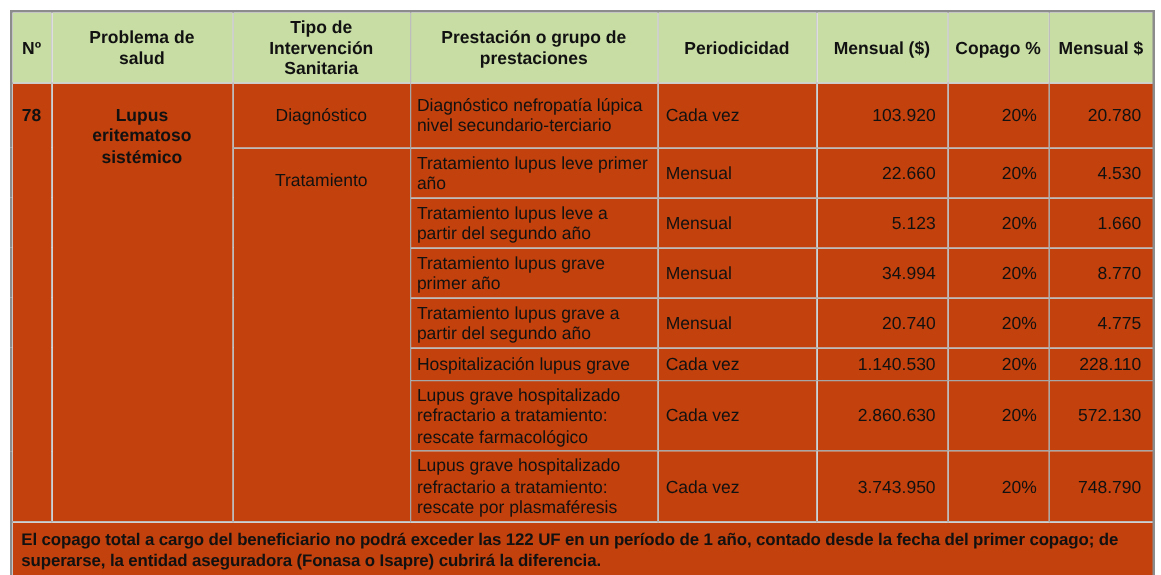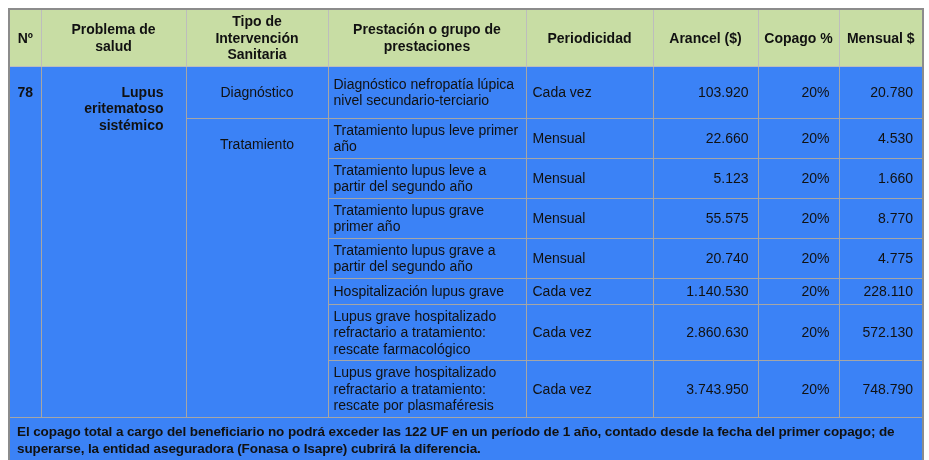--- a/index.html
+++ b/index.html
@@ -32,29 +32,29 @@
   }
   .ges th{
     background:var(--header-bg);
     border-color:#bdbdbd;
     font-weight:bold;
     text-align:center;
     vertical-align:middle;
     height:57px;
     padding:3px 2px;
   }
-  .ges td{vertical-align:middle;background:#3b82f6;}
+  .ges td{vertical-align:middle;background:#c2410c;}
   .center{text-align:center;}
   .bold{font-weight:bold;}
   .vtop{vertical-align:top !important;padding-top:17px !important;}
   .num{text-align:right;padding-right:9px !important;}
   .prest{padding-left:5px !important;padding-right:4px !important;margin-left:40px;}
   .wrap-narrow{display:inline-block;max-width:100px;}
   .wrap-prest{display:inline-block;max-width:188px;}
-  .wrap-problema{display:inline-block;max-width:100px;text-align:right;}
+  .wrap-problema{display:inline-block;max-width:100px;}
   tr.rh52{height:52px;} tr.rh39{height:39px;} tr.rh40{height:40px;}
   tr.rh26{height:26px;} tr.rh54{height:54px;padding-left:16px;} tr.rh49{height:49px;}
   td.footnote{
     font-weight:bold;
     font-size:13.5px;
     line-height:1.3;
     letter-spacing:-0.1px;
     padding:5px 7px;
     height:48px;
     vertical-align:top;
@@ -76,21 +76,21 @@
         <col style="width:81px">
         <col style="width:84px">
     </colgroup>
     <thead>
       <tr>
         <th>Nº</th>
         <th><span class="wrap-narrow">Problema de salud</span></th>
         <th><span class="wrap-narrow">Tipo de Intervención Sanitaria</span></th>
         <th>Prestación o grupo de prestaciones</th>
         <th>Periodicidad</th>
-        <th>Arancel ($)</th>
+        <th>Mensual ($)</th>
         <th>Copago %</th>
         <th>Mensual $</th>
       </tr>
     </thead>
     <tbody>
       <tr class="rh52">
         <td rowspan="8" class="vtop center bold">78</td>
         <td rowspan="8" class="vtop center bold"><span class="wrap-problema">Lupus eritematoso sistémico</span></td>
         <td class="center">Diagnóstico</td>
         <td class="prest"><span class="wrap-prest">Diagnóstico nefropatía lúpica nivel secundario-terciario</span></td>
@@ -110,21 +110,21 @@
       <tr class="rh40">
         <td class="prest"><span class="wrap-prest">Tratamiento lupus leve a partir del segundo año</span></td>
         <td>Mensual</td>
         <td class="num">5.123</td>
         <td class="num">20%</td>
         <td class="num">1.660</td>
       </tr>
       <tr class="rh39">
         <td class="prest"><span class="wrap-prest">Tratamiento lupus grave primer año</span></td>
         <td>Mensual</td>
-        <td class="num">55.575</td>
+        <td class="num">34.994</td>
         <td class="num">20%</td>
         <td class="num">8.770</td>
       </tr>
       <tr class="rh40">
         <td class="prest"><span class="wrap-prest">Tratamiento lupus grave a partir del segundo año</span></td>
         <td>Mensual</td>
         <td class="num">20.740</td>
         <td class="num">20%</td>
         <td class="num">4.775</td>
       </tr>

